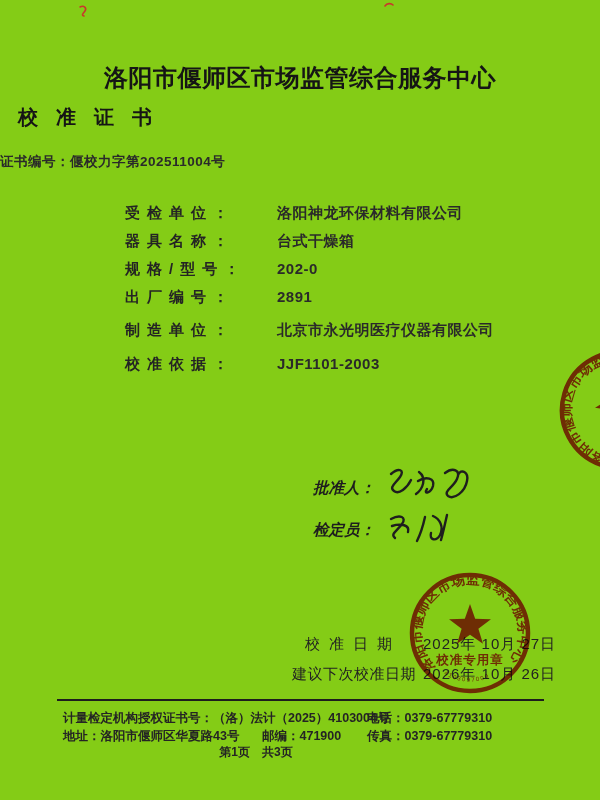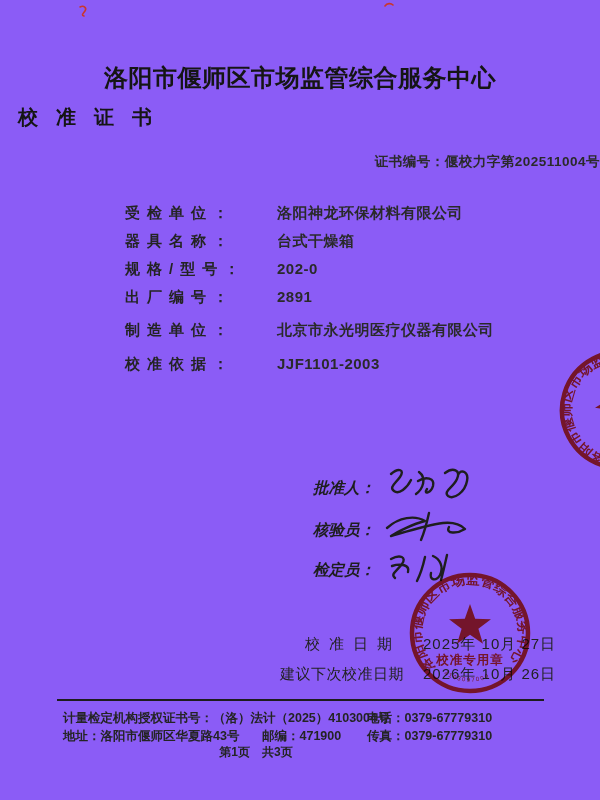--- a/index.html
+++ b/index.html
@@ -1,33 +1,33 @@
 <!DOCTYPE html>
 <html><head>
 <meta charset="utf-8">
 <style>
   html,body{margin:0;padding:0;background:#e8e8e8;}
   .page{
-    position:relative;width:600px;height:800px;background:#8b5cf6;
+    position:relative;width:600px;height:800px;background:#84cc16;
     overflow:hidden;margin:0 auto;
     font-family:"Liberation Sans","DejaVu Sans",sans-serif;
     color:#242424;
   }
   
   .org-title{
     position:absolute;left:0;top:62px;width:600px;text-align:center;
     font-size:24px;font-weight:bold;color:#151515;letter-spacing:0.5px;
   }
   .doc-title{
     position:absolute;left:0;top:104px;width:600px;
     font-size:20px;font-weight:bold;color:#151515;
     letter-spacing:18px;text-indent:18px;
   }
   .cert-no{
-    position:absolute;left:0;top:153px;width:600px;text-align:right;
+    position:absolute;left:0;top:153px;width:600px;text-align:left;
     font-size:13.5px;font-weight:bold;color:#2a2a2a;letter-spacing:0.5px;
   }
   
   .fields{position:absolute;left:125px;top:203px;}
   .f-row{height:20px;line-height:20px;white-space:nowrap;}
   .f-row.m8{margin-top:8px}.f-row.m13{margin-top:13px}.f-row.m10{margin-top:14px}
   .f-label{
     display:inline-block;width:152px;font-size:15px;font-weight:bold;
     letter-spacing:7px;color:#242424;vertical-align:top;
   }
@@ -36,21 +36,21 @@
   .sigs{position:absolute;left:313px;top:466px;}
   .sig-row{display:flex;align-items:center;height:40px;font-style:italic;}
   .sig-row.r1{height:44px;}
   .sig-label{font-size:15.5px;font-weight:bold;width:66px;flex:none;color:#1e1e1e;}
   .sig-ink{margin-left:4px;margin-top:-8px;}
   .sig-ink path{stroke:#1e1e1e;stroke-width:2.4;fill:none;stroke-linecap:round;stroke-linejoin:round;}
   
   .date-label,.date-value{position:absolute;font-size:15px;font-weight:normal;color:#222;white-space:nowrap;}
   .dl1{left:305px;top:635px;letter-spacing:9px;}
   .dv1{left:423px;top:635px;letter-spacing:1px;}
-  .dl2{left:280px;top:665px;letter-spacing:0.5px;text-align:right;}
+  .dl2{left:292px;top:665px;letter-spacing:0.5px;text-align:right;}
   .dv2{left:423px;top:665px;letter-spacing:1px;}
   
   .seal{position:absolute;mix-blend-mode:multiply;opacity:0.93;}
   .seal-main{left:406px;top:569px;}
   .seal-edge{left:556px;top:346px;transform:rotate(-28deg);}
   
   .speck{position:absolute;}
   .speck path{stroke:#c9372c;stroke-width:1.6;fill:none;stroke-linecap:round;}
   .speck-left{left:78px;top:4px;}
   .speck-right{left:384px;top:1px;}
@@ -104,27 +104,20 @@
   <div class="sigs">
     <div class="sig-row r1">
       <span class="sig-label">批准人：</span>
       <svg class="sig-ink" width="100" height="44" viewBox="0 0 100 44">
         <path d="M8,12 C16,5 22,8 17,15 C12,22 6,25 11,29 C16,33 24,26 28,18"></path>
         <path d="M36,10 C44,16 40,27 33,32 M35,19 C43,14 52,16 50,24 C48,31 40,33 44,27"></path>
         <path d="M62,11 C70,5 78,8 74,17 C70,26 60,29 65,34 C71,38 82,30 84,19 C86,10 78,6 75,13"></path>
       </svg>
     </div>
     <div class="sig-row">
-      <span class="sig-label">核验员：</span>
-      <svg class="sig-ink" width="100" height="40" viewBox="0 0 100 40">
-        <path d="M4,22 C16,11 32,9 42,15 C30,18 14,26 8,30 C22,26 44,19 60,17 C70,16 78,19 82,23 C74,28 62,28 66,21"></path>
-        <path d="M46,7 C44,16 41,27 38,34"></path>
-      </svg>
-    </div>
-    <div class="sig-row">
       <span class="sig-label">检定员：</span>
       <svg class="sig-ink" width="100" height="38" viewBox="0 0 100 38">
         <path d="M8,12 C17,7 24,10 19,17 C14,24 7,27 12,31 M9,19 C18,16 27,18 25,25"></path>
         <path d="M42,10 C40,19 37,28 34,34"></path>
         <path d="M50,9 C57,12 61,20 57,28 C53,35 46,33 48,26 M64,8 C62,17 60,26 58,33"></path>
       </svg>
     </div>
   </div>
 
   <div class="date-label dl1">校准日期</div>

